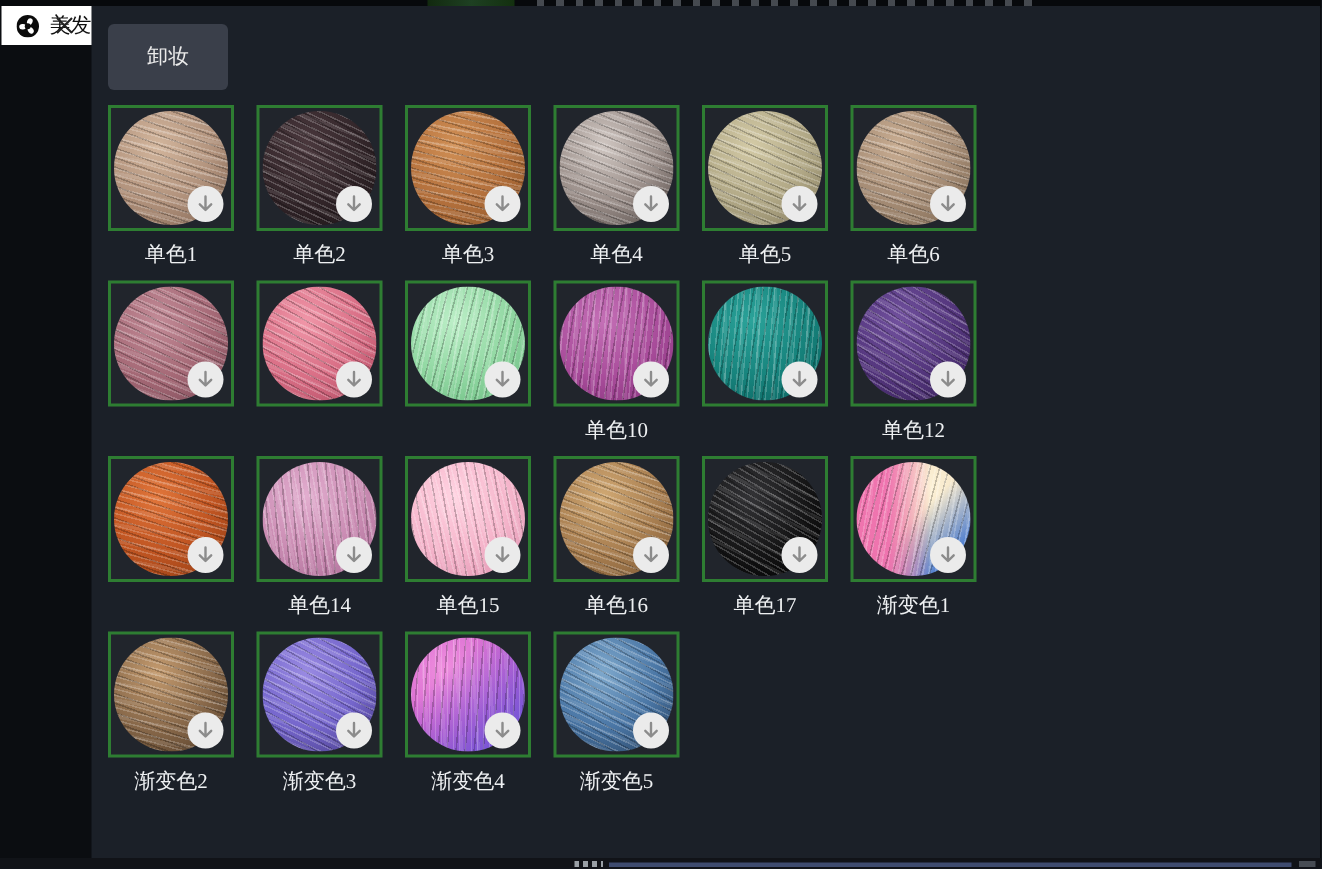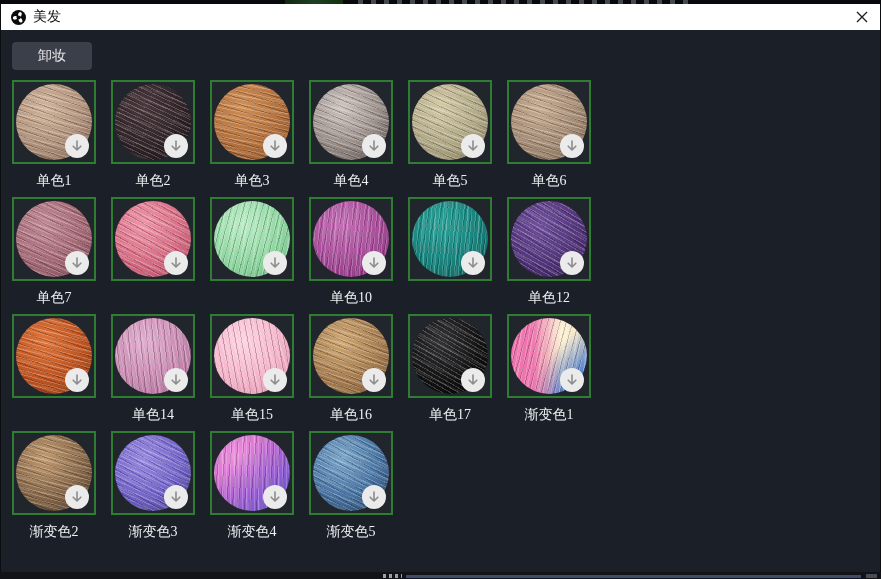--- a/index.html
+++ b/index.html
@@ -15,29 +15,29 @@
     background:linear-gradient(90deg,#12290f,var(--backdrop-green,#1e4022),#13300f);}
   .top-strip .dash-strip{position:absolute;left:358px;top:0;width:330px;height:4px;opacity:.75;
     background:repeating-linear-gradient(90deg,#5a5f66 0 5px,transparent 5px 13px);}
   .bottom-strip{position:absolute;left:0;top:572px;width:881px;height:7px;background:var(--backdrop-bottom,#111318);}
   .bottom-strip .seek-bar{position:absolute;left:406px;bottom:1px;width:455px;height:3px;background:var(--backdrop-bar,#3e4b6f);}
   .bottom-strip .tick-marks{position:absolute;left:383px;bottom:1px;width:19px;height:4px;
     background:repeating-linear-gradient(90deg,#9aa0a6 0 3px,transparent 3px 6px);}
   .bottom-strip .corner-chip{position:absolute;left:866px;bottom:1px;width:11px;height:4px;background:#474c54;}
 
   
-  .dialog{position:absolute;left:1px;top:4px;width:879px;height:568px;display:flex;flex-direction:column;}
+  .dialog{position:absolute;left:1px;top:4px;width:879px;height:568px;display:flex;flex-direction:row;}
   .titlebar{height:26px;background:var(--titlebar-bg,#fff);display:flex;align-items:center;flex:0 0 auto;position:relative;}
   .titlebar .app-logo{width:15px;height:15px;margin-left:10px;flex:0 0 auto;}
   .titlebar .title-text{margin-left:7px;font-size:14px;color:#101010;}
   .close-btn{position:absolute;right:6px;top:2px;width:24px;height:22px;border:none;background:transparent;
     display:flex;align-items:center;justify-content:center;cursor:pointer;padding:0;}
   .body{flex:1;background:var(--body-bg,#1b2028);padding:12px 11px 0 11px;box-sizing:border-box;}
 
-  .btn-remove{display:block;width:80px;height:28px;background:var(--button-bg,#3a3f4a);
+  .btn-remove{display:block;width:80px;height:44px;background:var(--button-bg,#3a3f4a);
     border:none;border-radius:4px;color:#eaeaea;font-size:14px;font-family:inherit;cursor:pointer;}
 
   .grid{margin-top:10px;display:grid;grid-template-columns:repeat(6,84px);column-gap:15px;row-gap:0;font-family:Liberation Serif, serif;}
   .cell{width:84px;height:117px;}
   .tile{width:84px;height:84px;box-sizing:border-box;border:2px solid var(--accent-border,#2e7d32);
     background:var(--tile-bg,#21252c);position:relative;cursor:pointer;}
   .hair{width:76px;height:76px;border-radius:50%;margin:2px auto 0 auto;}
   .dl{position:absolute;right:5px;bottom:4px;width:24px;height:24px;border-radius:50%;
     background:var(--download-circle,#ebebeb);border:none;padding:0;display:flex;align-items:center;justify-content:center;cursor:pointer;}
   .label{height:33px;line-height:33px;text-align:center;font-size:14px;color:var(--label-color,#eef0f2);}
@@ -144,21 +144,20 @@
         </div>
         <div class="cell">
           <div class="tile">
             <div class="hair" style="background: repeating-linear-gradient(22deg, rgba(255, 255, 255, 0.2) 0px, rgba(255, 255, 255, 0.2) 1px, rgba(255, 255, 255, 0) 1px, rgba(255, 255, 255, 0) 4px), repeating-linear-gradient(27deg, rgba(0, 0, 0, 0.22) 0px, rgba(0, 0, 0, 0.22) 1px, rgba(0, 0, 0, 0) 1px, rgba(0, 0, 0, 0) 6px), repeating-linear-gradient(18deg, rgba(255, 255, 255, 0.1) 0px, rgba(255, 255, 255, 0.1) 2px, rgba(255, 255, 255, 0) 2px, rgba(255, 255, 255, 0) 11px), radial-gradient(circle at 38% 30%, rgb(194, 139, 151) 0%, rgb(166, 106, 119) 52%, rgb(125, 75, 88) 100%);"></div>
             <button class="dl">
               <svg width="14" height="14" viewBox="0 0 14 14">
       <path d="M7 2 V10 M3.2 7.2 L7 11 L10.8 7.2" stroke="#8c8c8c" stroke-width="1.6" fill="none" stroke-linecap="round" stroke-linejoin="round"></path>
     </svg>
             </button>
           </div>
-          <div class="label">单色7</div>
         </div>
         <div class="cell">
           <div class="tile">
             <div class="hair" style="background: repeating-linear-gradient(25deg, rgba(255, 255, 255, 0.2) 0px, rgba(255, 255, 255, 0.2) 1px, rgba(255, 255, 255, 0) 1px, rgba(255, 255, 255, 0) 4px), repeating-linear-gradient(30deg, rgba(0, 0, 0, 0.22) 0px, rgba(0, 0, 0, 0.22) 1px, rgba(0, 0, 0, 0) 1px, rgba(0, 0, 0, 0) 6px), repeating-linear-gradient(21deg, rgba(255, 255, 255, 0.1) 0px, rgba(255, 255, 255, 0.1) 2px, rgba(255, 255, 255, 0) 2px, rgba(255, 255, 255, 0) 11px), radial-gradient(circle at 38% 30%, rgb(240, 150, 168) 0%, rgb(217, 111, 134) 52%, rgb(176, 74, 97) 100%);"></div>
             <button class="dl">
               <svg width="14" height="14" viewBox="0 0 14 14">
       <path d="M7 2 V10 M3.2 7.2 L7 11 L10.8 7.2" stroke="#8c8c8c" stroke-width="1.6" fill="none" stroke-linecap="round" stroke-linejoin="round"></path>
     </svg>
             </button>
           </div>

